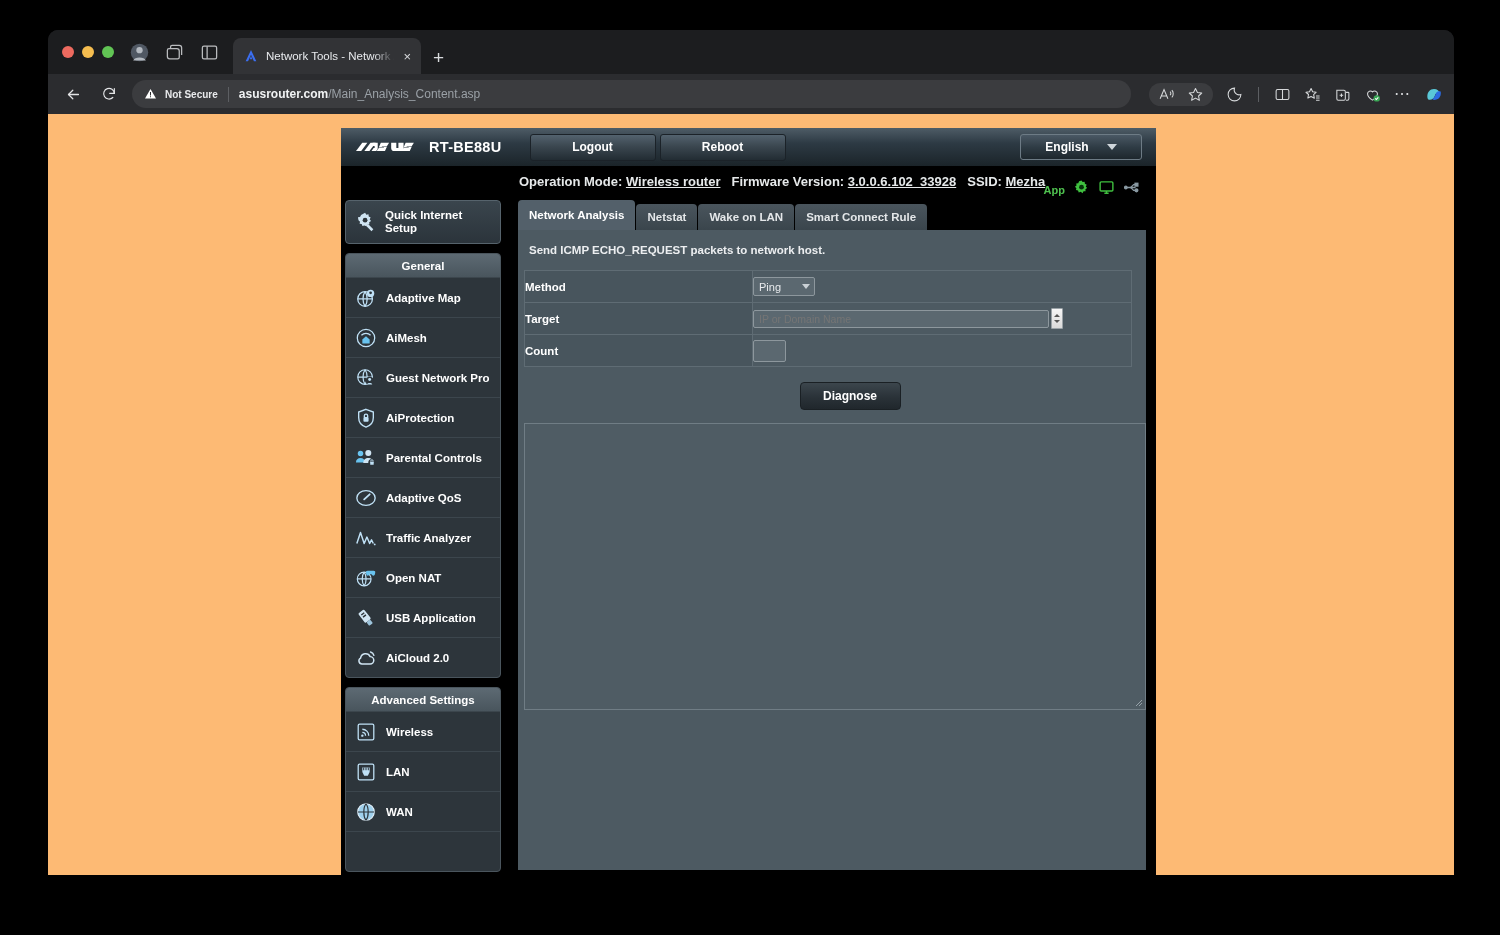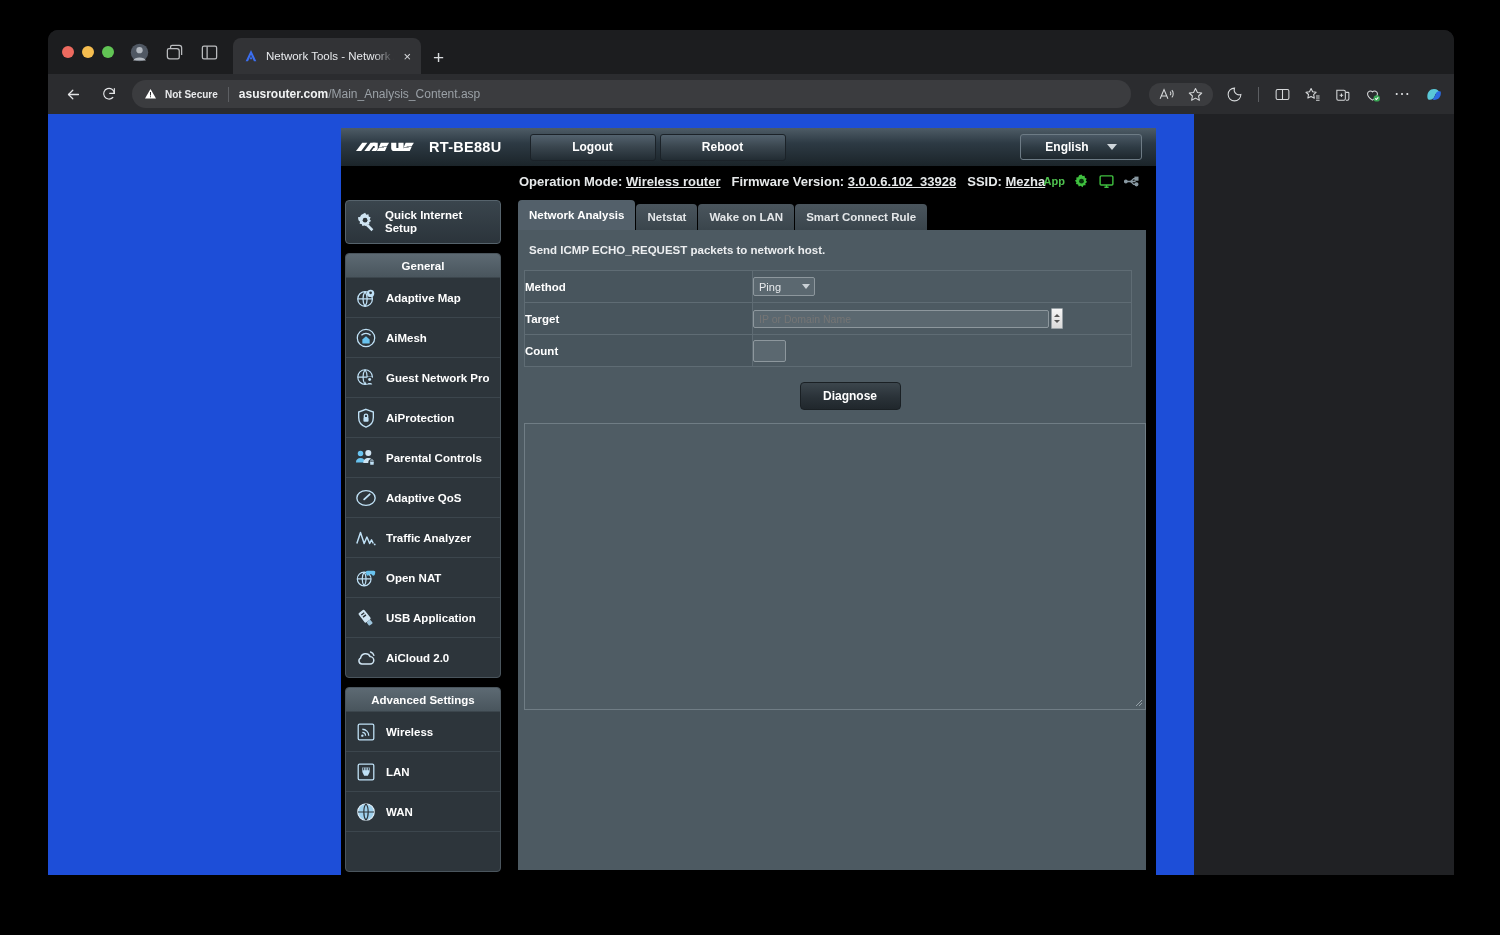--- a/index.html
+++ b/index.html
@@ -85,22 +85,22 @@
   .nav-right { display: flex; align-items: center; gap: 13px; margin-left: auto; padding-left: 8px;}
   .pill { display: flex; align-items: center; gap: 12px; background: #3b3c3f; border-radius: 13px; padding: 3px 9px; }
   .nv-ico { width: 17px; height: 17px; display: block; color: #d6d8da; }
   .copilot { width: 20px; height: 20px; display:block; }
   .dots-ico { color:#d6d8da; font-size: 16px; letter-spacing:1px; line-height: 1; }
 
   
   .viewport {
     position: absolute;
     left: 0; top: 84px;
-    width: 1146px; height: 761px;
-    background: #1d4ed8;
+    width: 1406px; height: 761px;
+    background: #fdba74;
     overflow: hidden;
   }
 
   
   .router {
     position: absolute;
     left: 293px; top: 14px;
     width: 815px; height: 760px;
     background: #000;
   }
@@ -139,21 +139,21 @@
   .statusbar {
     height: 30px;
     background: #000;
     display: flex; align-items: center;
     padding-left: 178px;
     position: relative;
   }
   .status-txt { color: #e6e9ea; font-size: 13px; font-weight: bold; white-space: nowrap; }
   .status-val { text-decoration: underline; font-weight: bold; }
   .status-group { margin-right: 11px; }
-  .status-icons { position: absolute; right: 16px; top: 0; height: 30px; display: flex; align-items: center; gap: 8px; }
+  .status-icons { position: absolute; right: 16px; top: 0; height: 30px; display: flex; align-items: flex-end; gap: 8px; }
   .app-txt { color: #4fc24f; font-size: 11px; font-weight: bold; }
   .si { width: 17px; height: 17px; display: block; }
 
   .router-body { display: flex; height: 692px; }
 
   
   .sidebar { width: 164px; flex: 0 0 164px; padding: 0 4px 0 4px; }
   .qis {
     margin-top: 4px;
     height: 44px;

